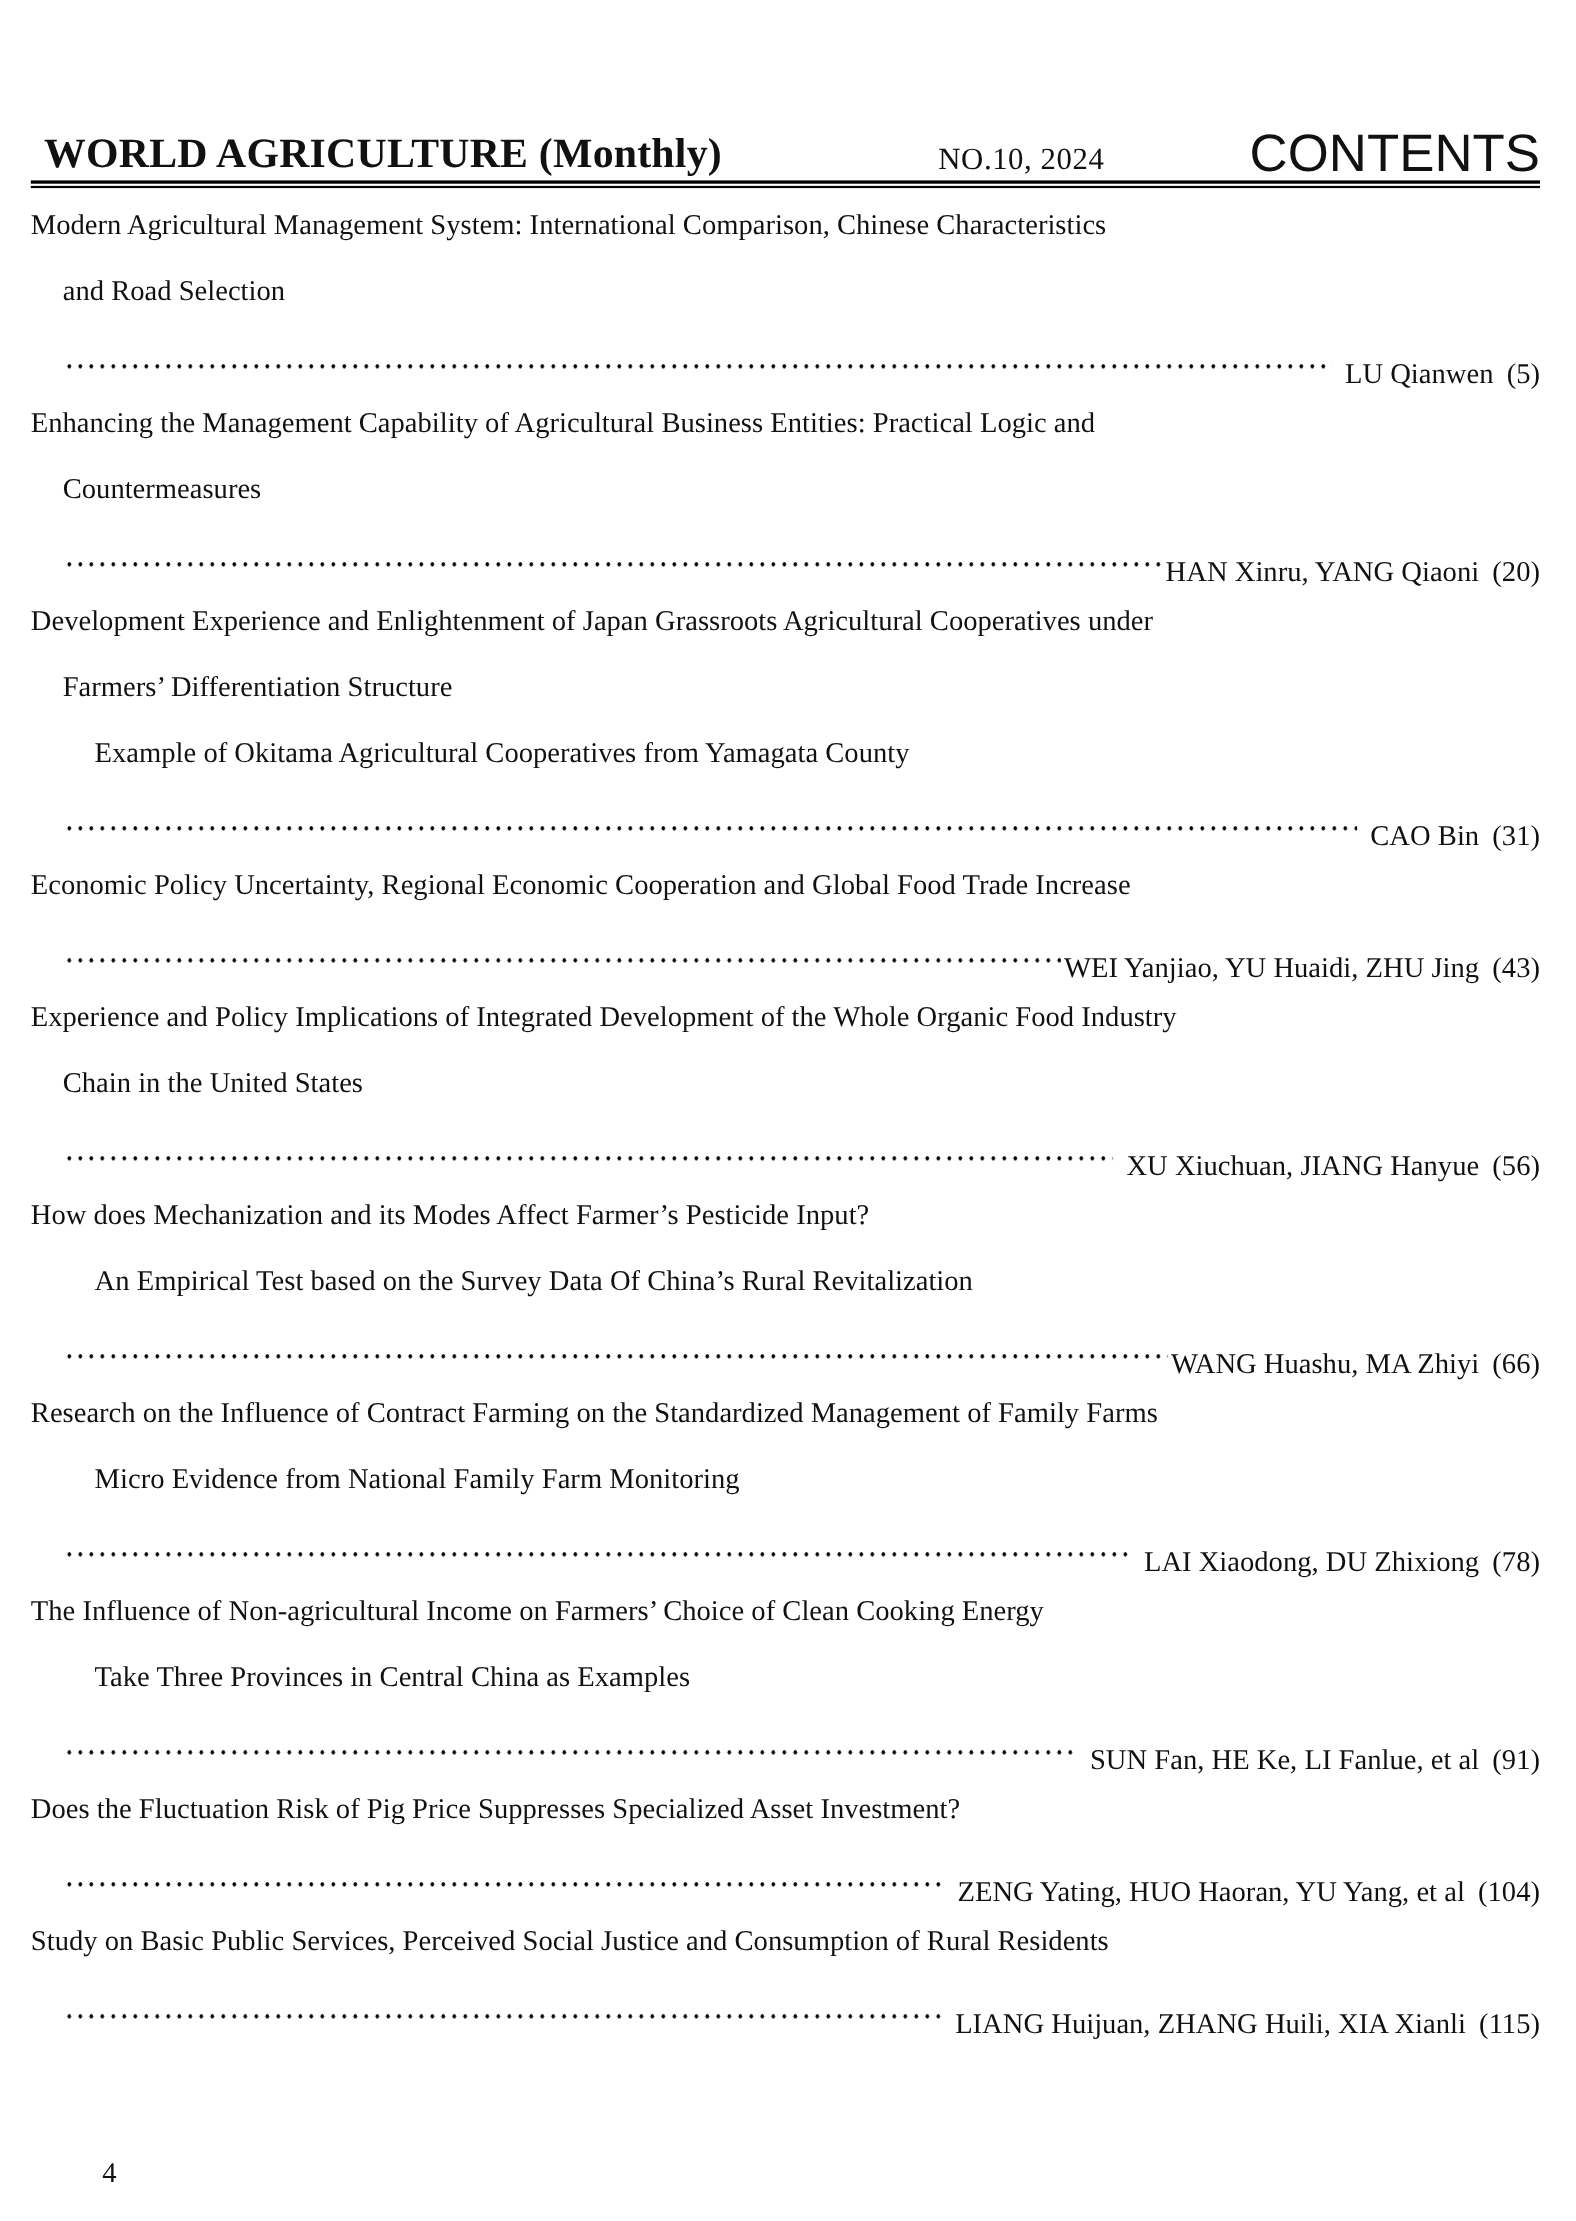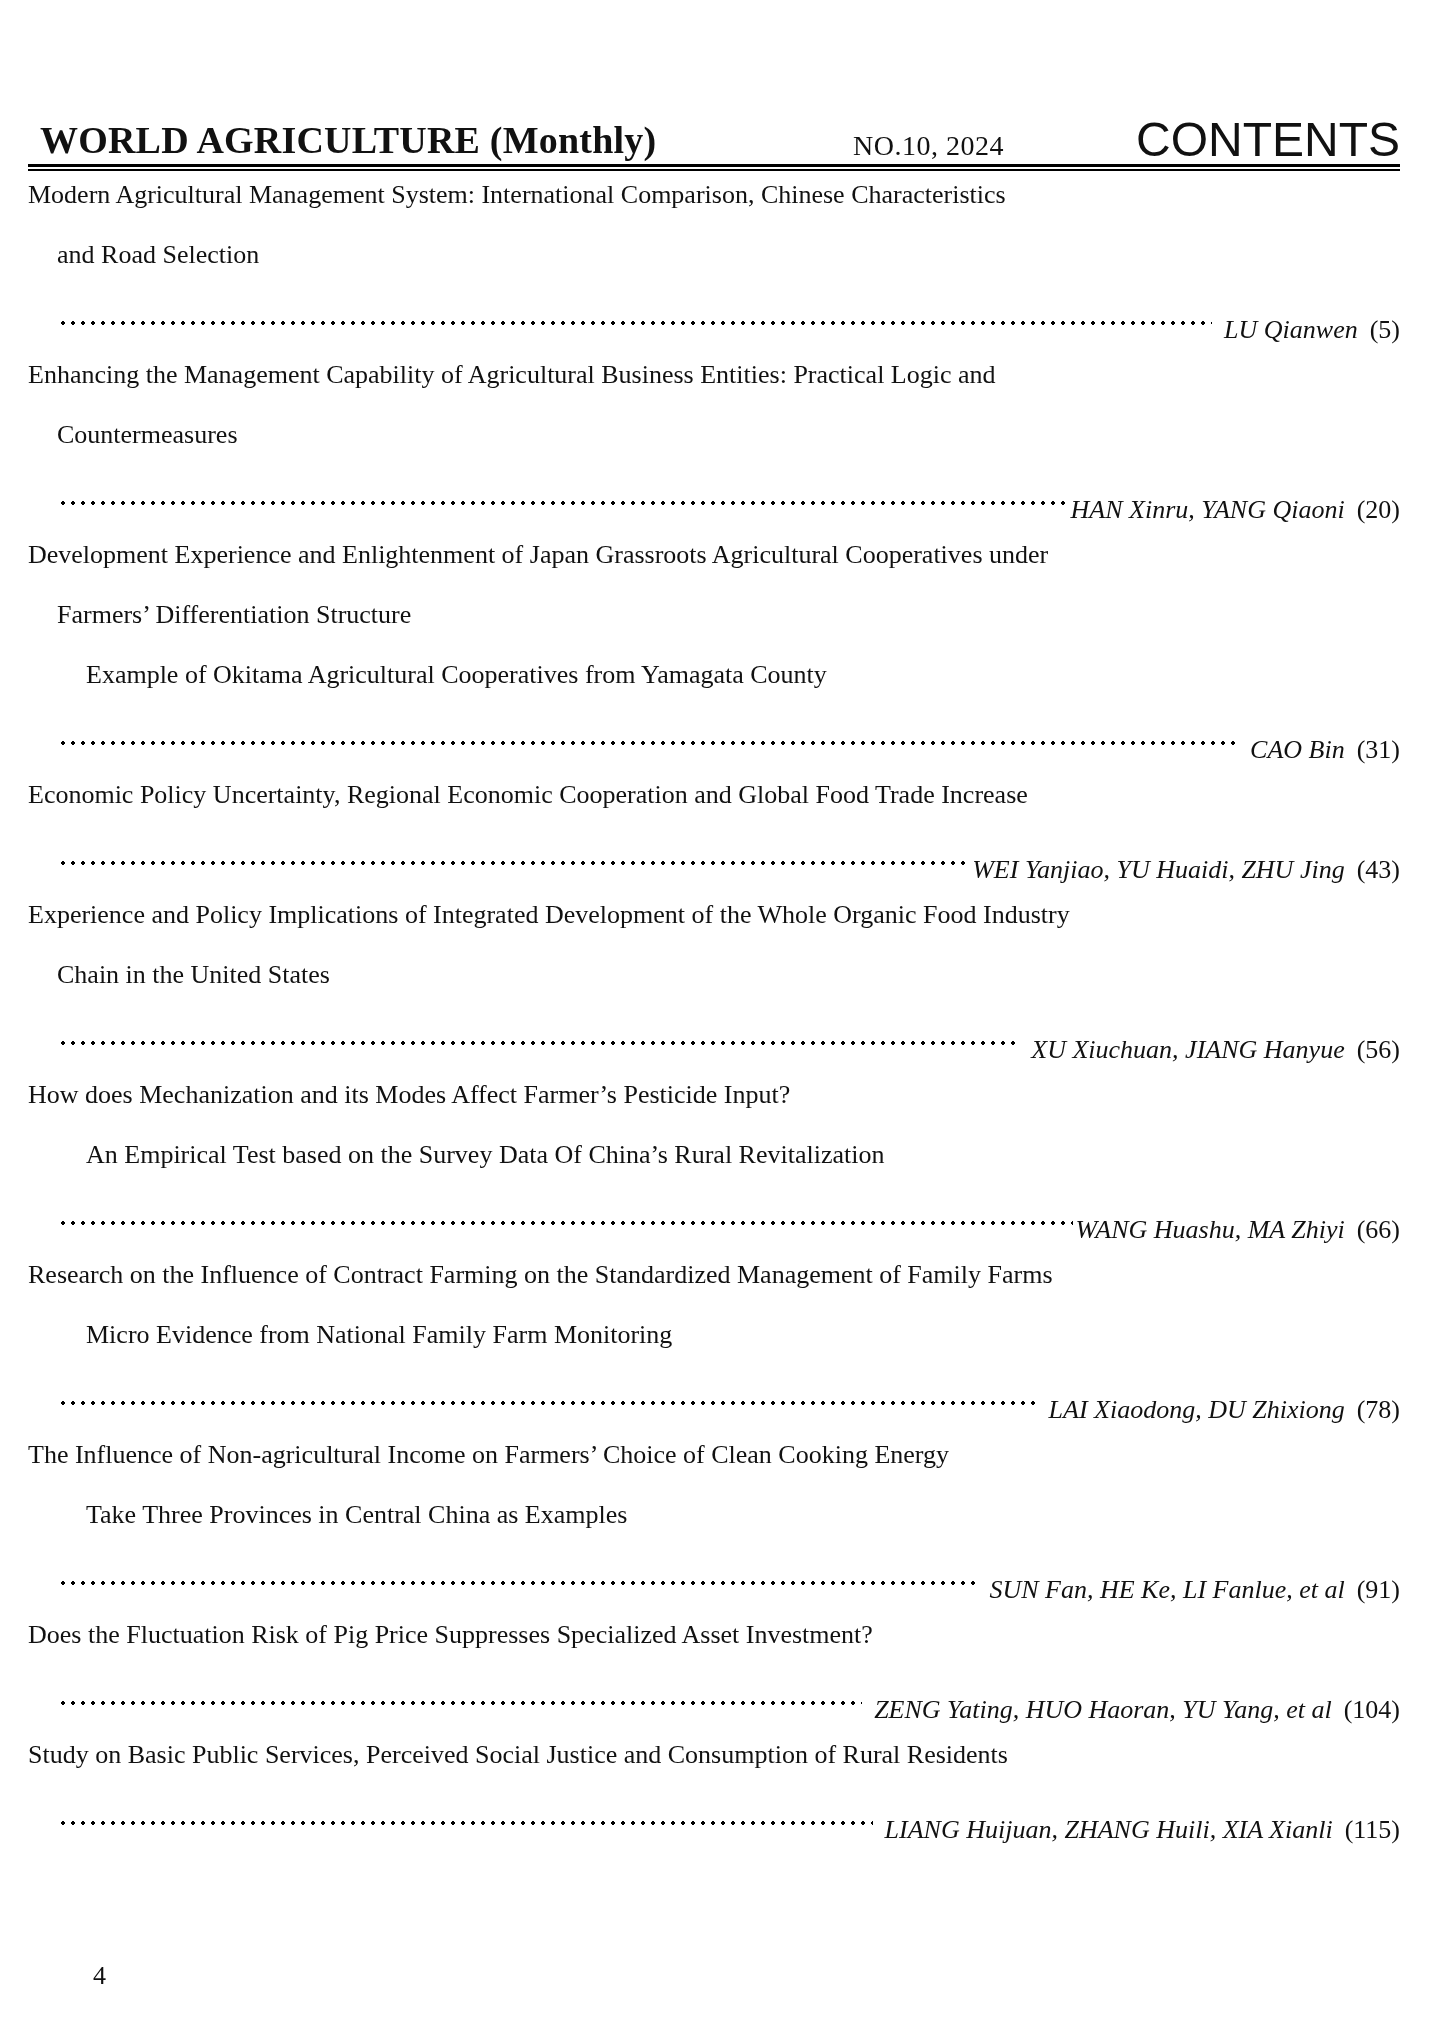--- a/index.html
+++ b/index.html
@@ -60,21 +60,21 @@
     position: absolute;
     left: 28px;
     top: 169px;
     width: 1372px;
     height: 1.5px;
     background: #000;
   }
   .toc {
     position: absolute;
     left: 28px;
-    top: 172px;
+    top: 182px;
     width: 1372px;
   }
   .line {
     height: 60px;
     line-height: 46px;
     font-size: 26px;
     white-space: nowrap;
     position: relative;
   }
   .title-line { padding-left: 0; }
@@ -95,21 +95,20 @@
     content: "";
     position: absolute;
     left: 0; right: 0;
     top: 29px;
     height: 4px;
     background-image: radial-gradient(circle, #000 1.6px, transparent 2px);
     background-size: 10px 4px;
     background-repeat: repeat-x;
   }
   .authors {
-    font-style: italic;
     padding-left: 12px;
     flex: 0 0 auto;
   }
   .authors.tight { padding-left: 2px; }
   .page-ref {
     flex: 0 0 auto;
     padding-left: 12px;
   }
   .page-number {
     position: absolute;

